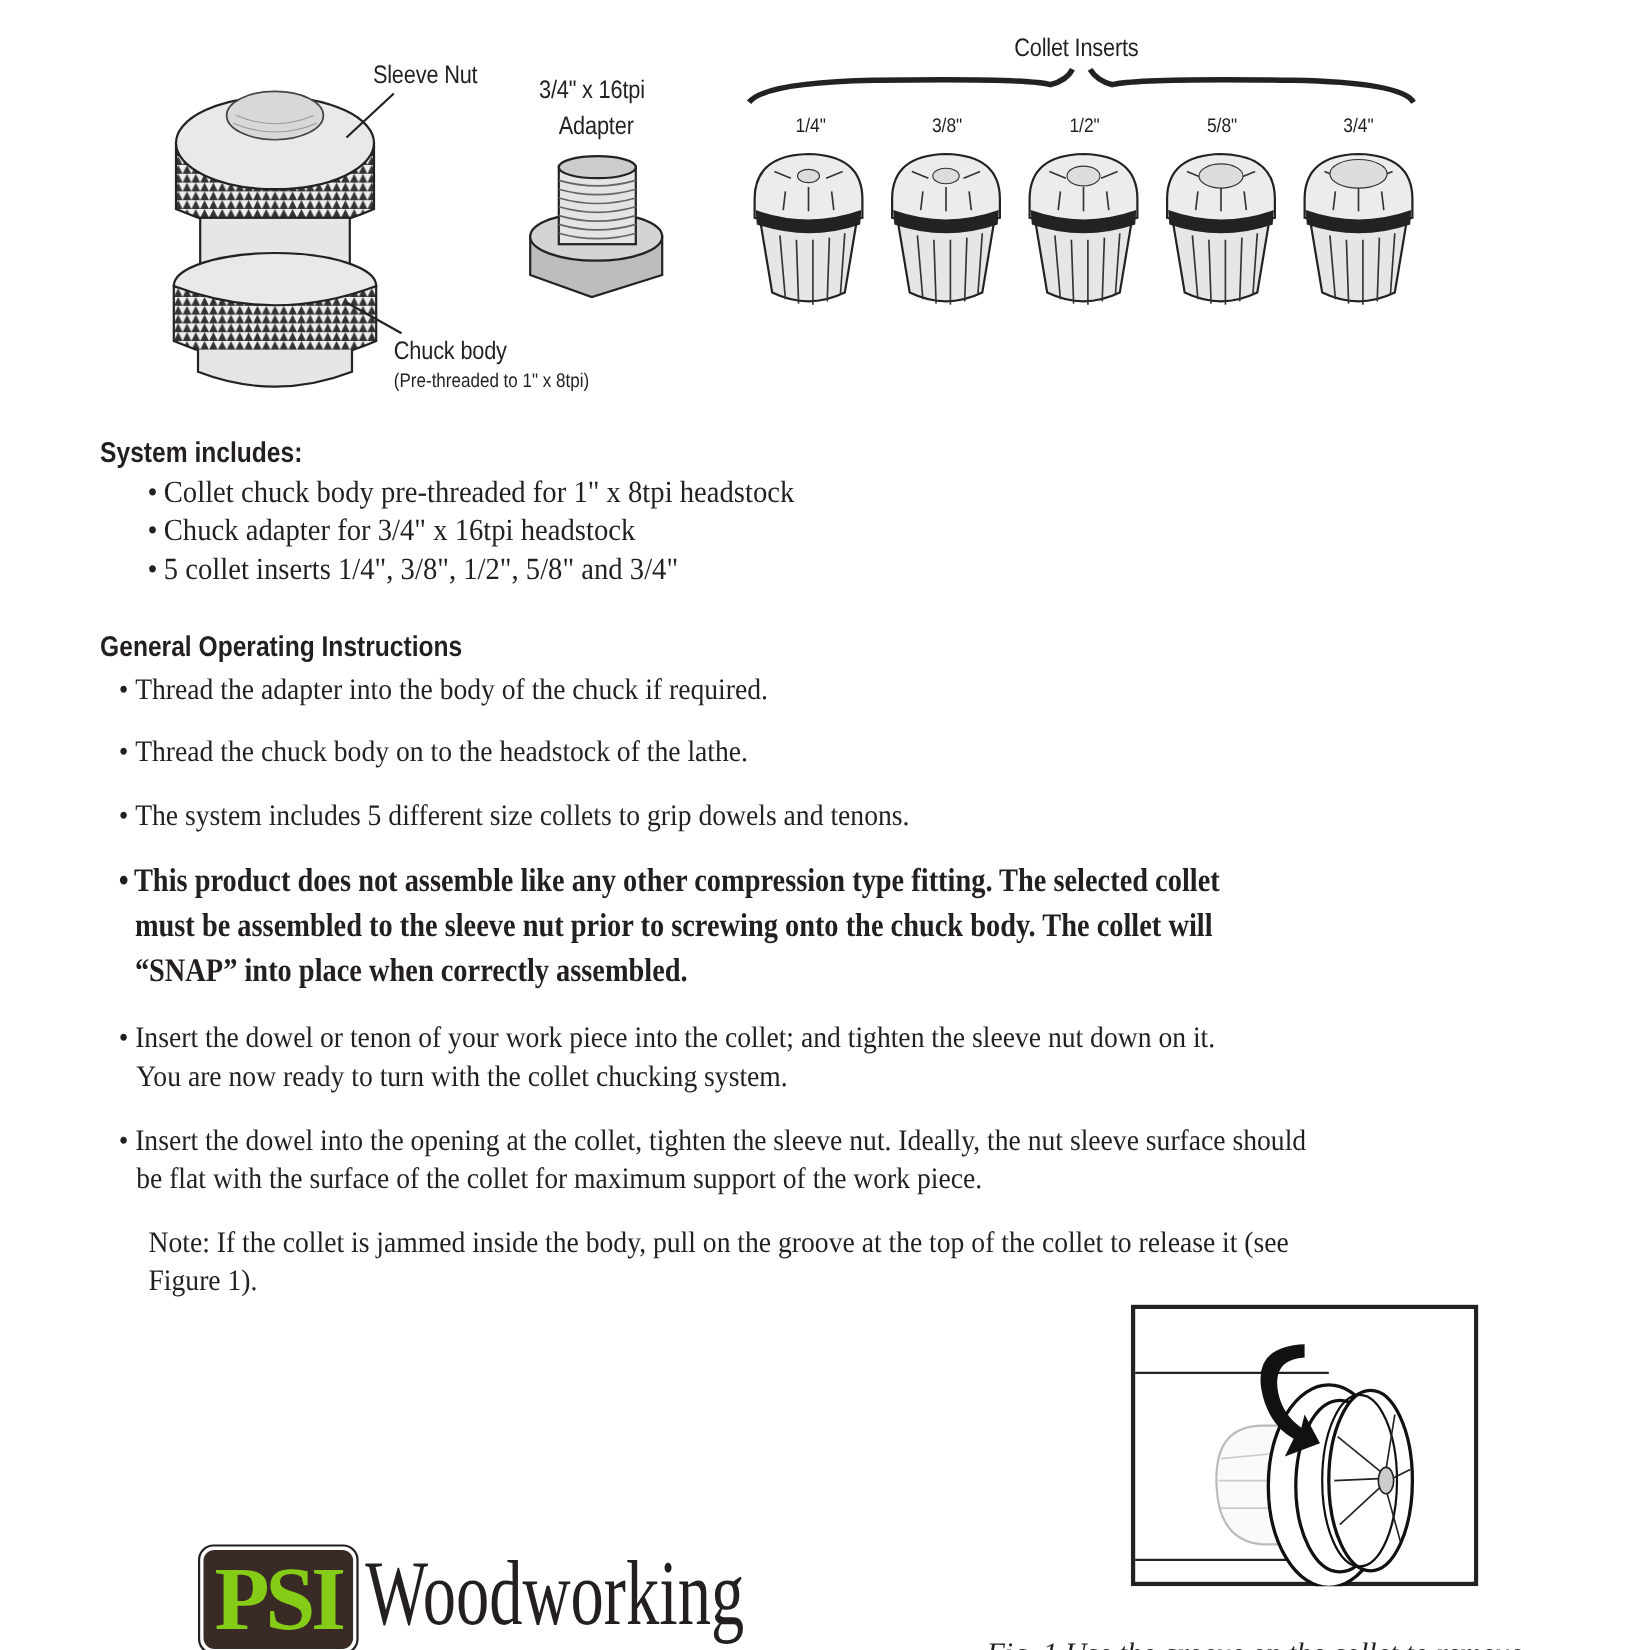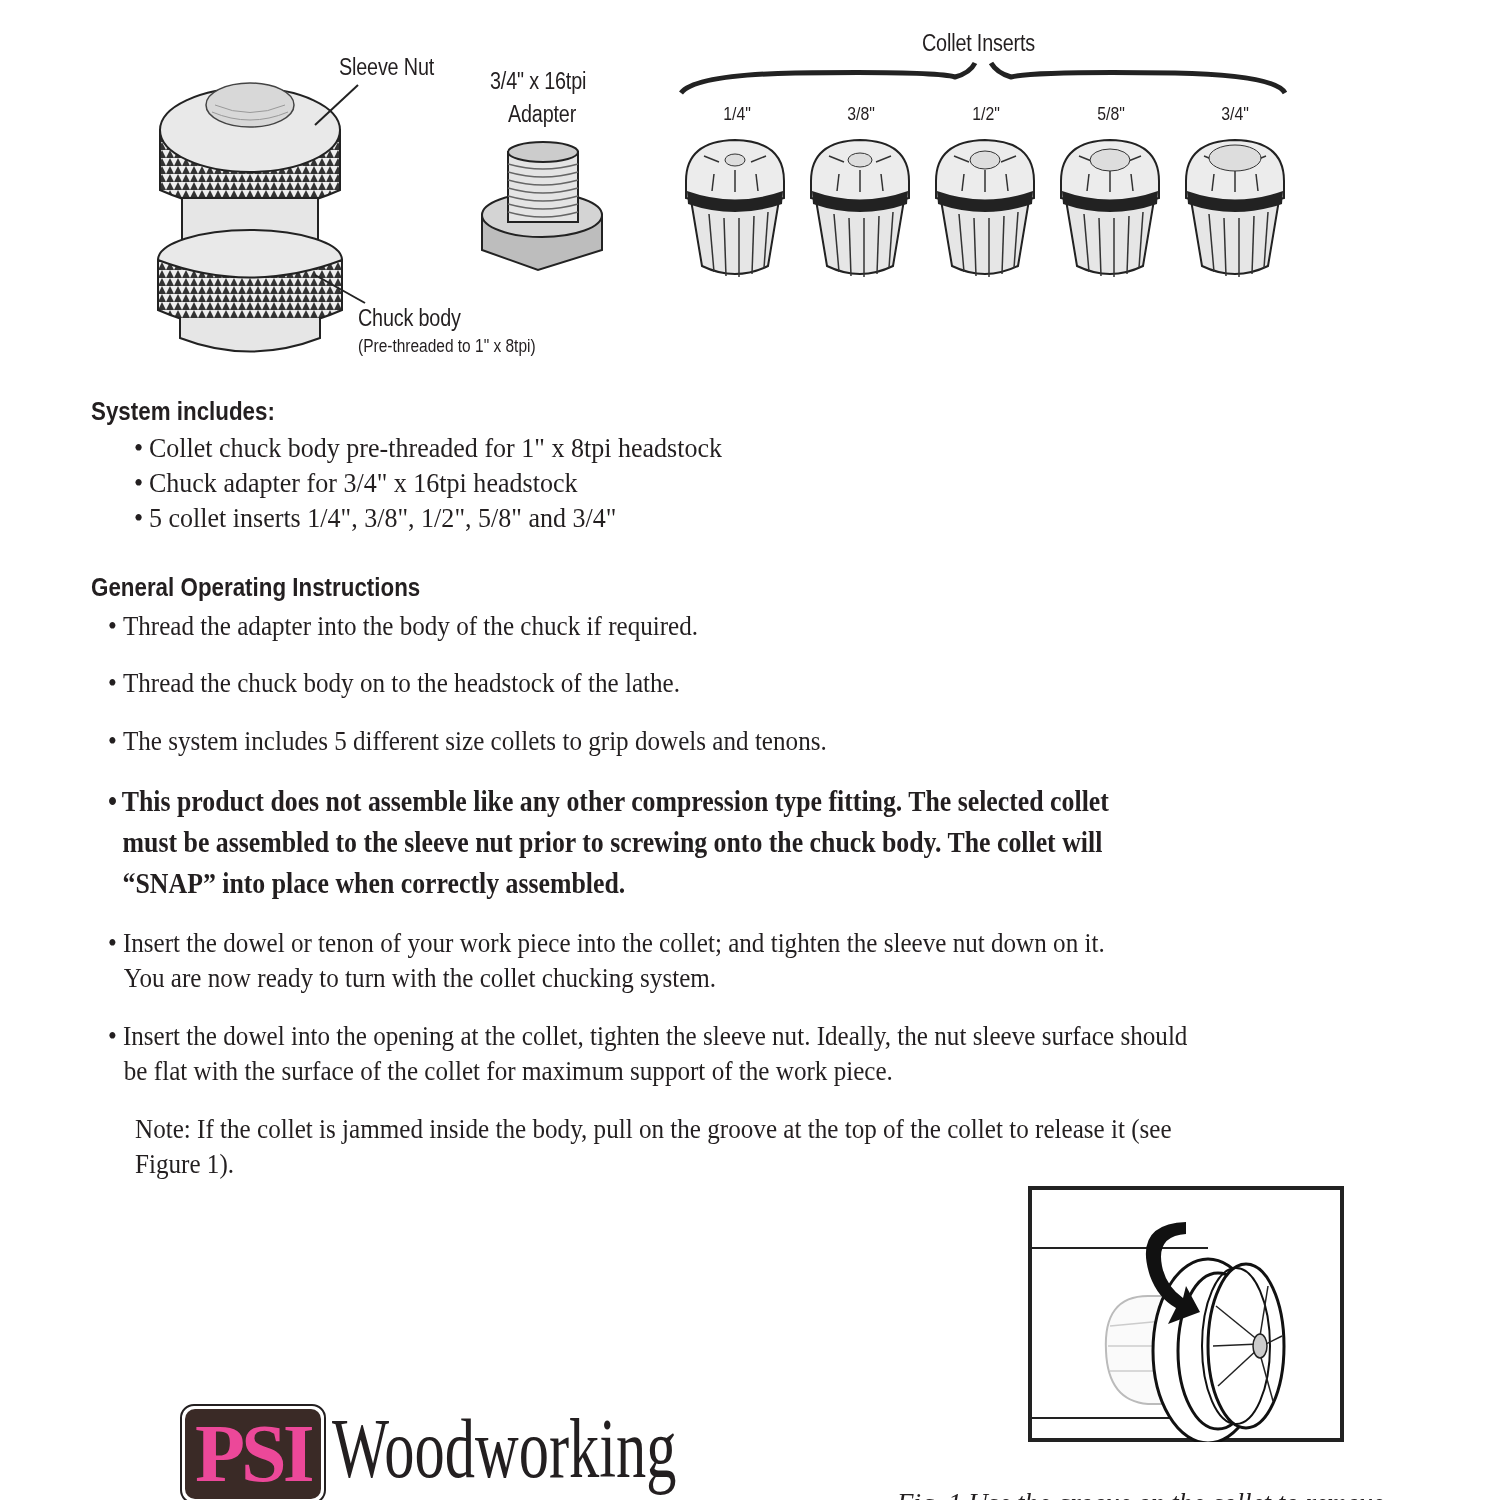--- a/index.html
+++ b/index.html
@@ -10,21 +10,21 @@
   .label { font-size: 23px; transform: scaleX(0.86); transform-origin: left top; white-space: nowrap; letter-spacing: -0.2px; }
   .sublabel { font-size: 18px; transform: scaleX(0.86); transform-origin: left top; white-space: nowrap; }
   .size-label { font-size: 18px; transform: scaleX(0.88); transform-origin: center top; white-space: nowrap; text-align: center; width: 60px; }
   .heading { font-size: 26px; font-weight: bold; transform: scaleX(0.86); transform-origin: left top; white-space: nowrap; }
   .inc-item { font-size: 28px; white-space: nowrap; transform: scaleX(0.93); transform-origin: left top; }
   .instr { font-size: 27px; white-space: nowrap; transform: scaleX(0.93); transform-origin: left top; line-height: 35px; }
   .instr-bold { font-size: 30px; font-weight: bold; white-space: nowrap; transform: scaleX(0.86); transform-origin: left top; line-height: 41px; }
   .bullet { display: inline-block; width: 16px; }
   .caption { font-size: 27px; font-style: italic; white-space: nowrap; }
   .logo-box { border: 2px solid #231f20; border-radius: 14px; padding: 3px; }
-  .logo-inner { background: #3a2a26; border-radius: 10px; color: #ec4899; font-weight: bold; font-size: 82px; line-height: 90px; padding: 0 10px; letter-spacing: -4px; }
+  .logo-inner { background: #3a2a26; border-radius: 10px; color: #84cc16; font-weight: bold; font-size: 82px; line-height: 90px; padding: 0 10px; letter-spacing: -4px; }
 </style>
 </head>
 <body>
 
 <div>
 
   <svg class="abs" style="left:150px;top:70px;" width="200" height="290">
     <defs>
       <pattern id="knurl" width="8" height="8" patternUnits="userSpaceOnUse">
         <rect width="8" height="8" fill="#eee"></rect>

